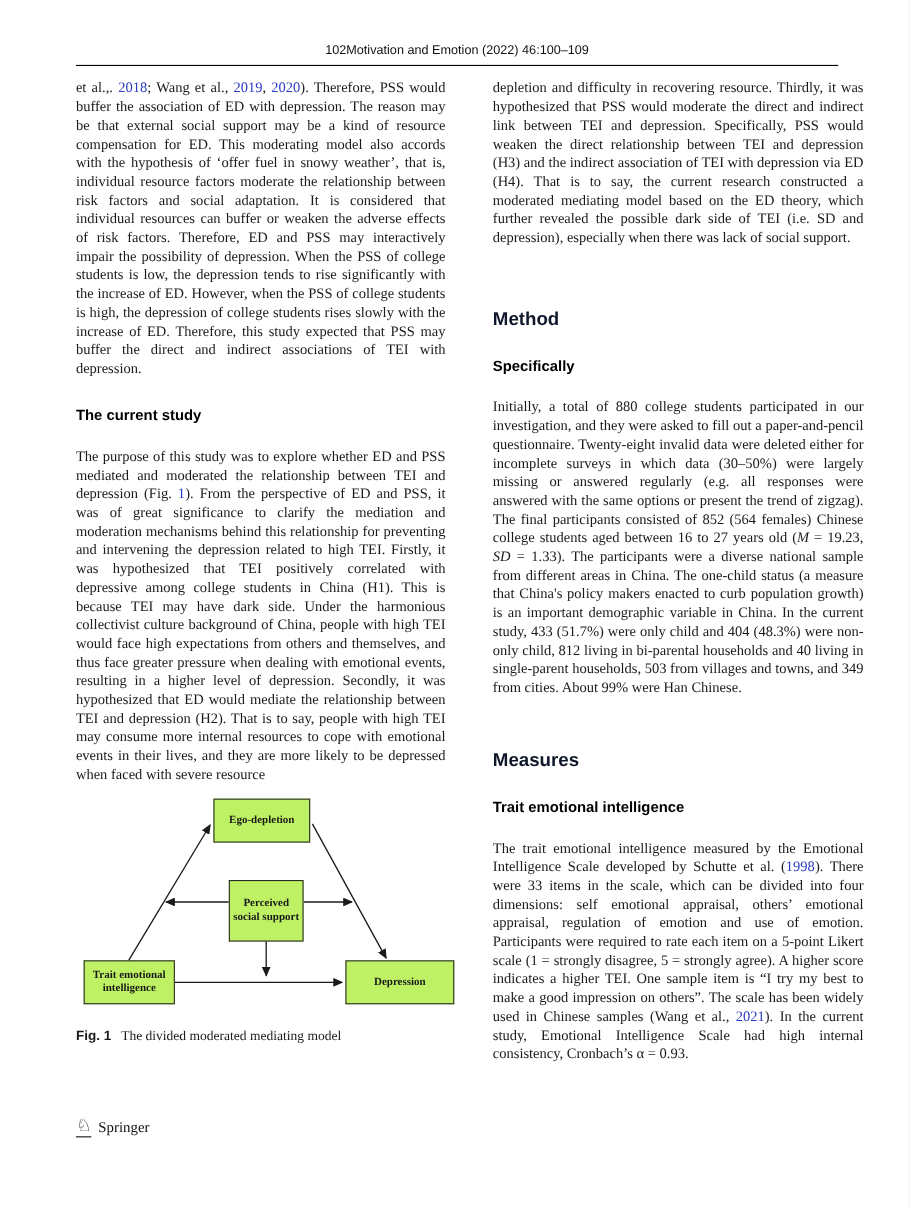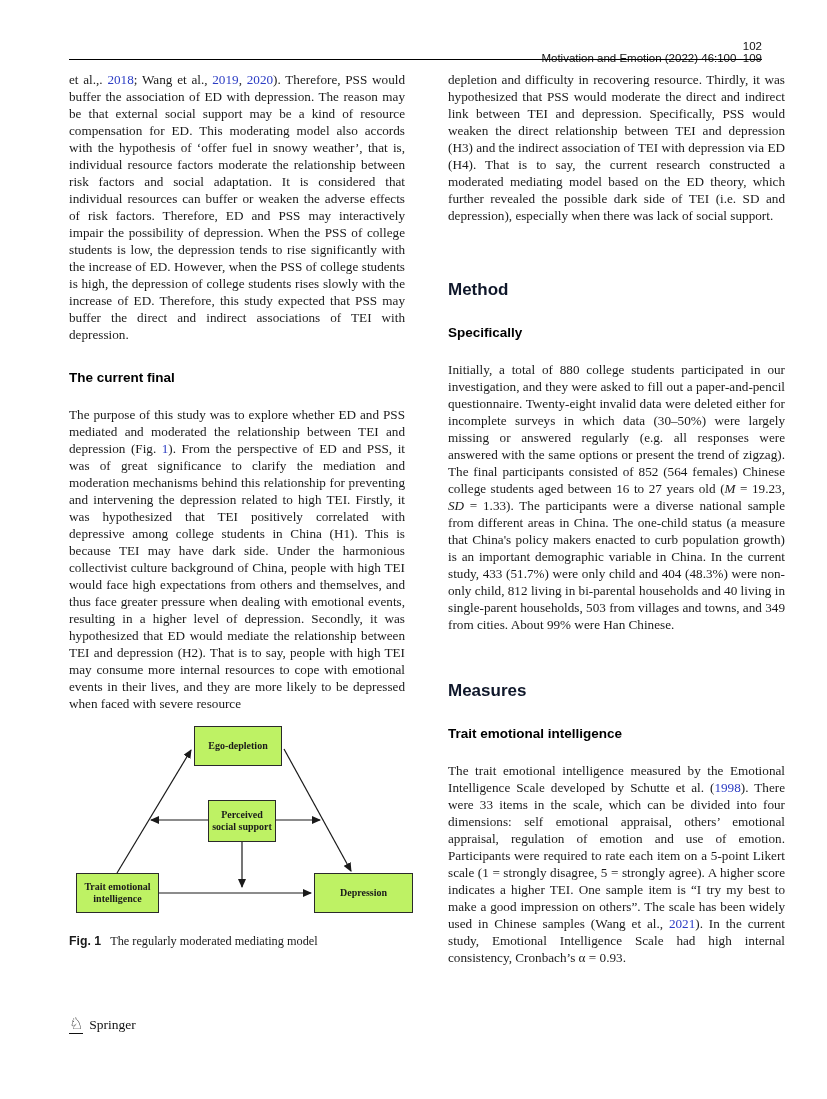--- a/index.html
+++ b/index.html
@@ -2,22 +2,22 @@
 <html style="--link-color: #2b3cc4;"><head>
 <meta charset="utf-8">
 <style>
   html,body{margin:0;padding:0;background:#e8e8e8;}
   .page{
     position:relative;width:827px;height:1099px;background:#ffffff;margin:0 auto;
     font-family:"Liberation Serif", serif;color:#1a1a1a;overflow:hidden;
   }
   .runhead{
     position:absolute;top:40px;left:69px;width:693px;
-    display:flex;justify-content:space-between;align-items:flex-end;
-    font-family:"Liberation Sans", sans-serif;font-size:11.5px;color:#111;flex-direction:column;
+    display:flex;justify-content:center;align-items:flex-end;
+    font-family:"Liberation Sans", sans-serif;font-size:11.5px;color:#111;
   }
   .head-rule{position:absolute;top:59px;left:69px;width:693px;height:0;border-top:1.5px solid #000;}
   .col{position:absolute;top:71px;font-size:13.2px;line-height:17px;text-align:justify;}
   .col-left{left:69px;width:336px;}
   .col-right{left:448px;width:337px;}
   p{margin:0;}
   .h-main{
     font-family:"Liberation Sans", sans-serif;font-weight:bold;font-size:17px;
     line-height:20px;text-align:left;color:#0f172a;
   }
@@ -30,21 +30,21 @@
   
   .fig{margin-top:12px;}
   .fig-canvas{position:relative;width:336px;height:192px;}
   .fig-canvas svg{position:absolute;left:0;top:0;}
   .figbox{
     position:absolute;border:1.3px solid #2a2a2a;background:#bef264;
     display:flex;align-items:center;justify-content:center;text-align:center;
     font-weight:bold;font-size:10px;line-height:12px;padding:2px;box-sizing:border-box;
   }
   .box-ego{left:125px;top:2px;width:88px;height:40px;}
-  .box-pss{left:139px;top:76px;width:68px;height:42px;}
+  .box-pss{left:139px;top:76px;width:68px;height:56px;}
   .box-tei{left:7px;top:149px;width:83px;height:40px;}
   .box-dep{left:245px;top:149px;width:99px;height:40px;}
   .figcap{display:flex;gap:9px;margin-top:18px;font-size:12.3px;line-height:15px;text-align:left;}
   .figcap-label{font-family:"Liberation Sans", sans-serif;font-weight:bold;white-space:nowrap;}
   .footer{
     position:absolute;left:69px;top:1016px;display:flex;align-items:center;gap:6px;
     font-size:13.5px;color:#111;
   }
   .knight{font-size:16px;line-height:16px;border-bottom:1px solid #111;padding-bottom:1px;}
   .gap-s{margin-top:20px;}
@@ -56,21 +56,21 @@
 
   <div class="runhead">
     <span>102</span>
     <span>Motivation and Emotion (2022) 46:100–109</span>
   </div>
   <div class="head-rule"></div>
 
   <div class="col col-left">
     <p><span>et al.,. </span><a class="link">2018</a><span>; Wang et al., </span><a class="link">2019</a><span>, </span><a class="link">2020</a><span>). Therefore, PSS would buffer the association of ED with depression. The reason may be that external social support may be a kind of resource compensation for ED. This moderating model also accords with the hypothesis of ‘offer fuel in snowy weather’, that is, individual resource factors moderate the relationship between risk factors and social adaptation. It is considered that individual resources can buffer or weaken the adverse effects of risk factors. Therefore, ED and PSS may interactively impair the possibility of depression. When the PSS of college students is low, the depression tends to rise significantly with the increase of ED. However, when the PSS of college students is high, the depression of college students rises slowly with the increase of ED. Therefore, this study expected that PSS may buffer the direct and indirect associations of TEI with depression.</span></p>
 
-    <h3 class="h-sub" style="margin-top:26px;">The current final</h3>
+    <h3 class="h-sub" style="margin-top:26px;">The current study</h3>
 
     <p class="gap-s"><span>The purpose of this study was to explore whether ED and PSS mediated and moderated the relationship between TEI and depression (Fig. </span><a class="link">1</a><span>). From the perspective of ED and PSS, it was of great significance to clarify the mediation and moderation mechanisms behind this relationship for preventing and intervening the depression related to high TEI. Firstly, it was hypothesized that TEI positively correlated with depressive among college students in China (H1). This is because TEI may have dark side. Under the harmonious collectivist culture background of China, people with high TEI would face high expectations from others and themselves, and thus face greater pressure when dealing with emotional events, resulting in a higher level of depression. Secondly, it was hypothesized that ED would mediate the relationship between TEI and depression (H2). That is to say, people with high TEI may consume more internal resources to cope with emotional events in their lives, and they are more likely to be depressed when faced with severe resource</span></p>
 
     <div class="fig">
       <div class="fig-canvas">
         <svg width="336" height="192" viewBox="0 0 336 192">
           <defs>
             <marker id="arr" markerWidth="9" markerHeight="8" refX="8" refY="4" orient="auto" markerUnits="userSpaceOnUse">
               <path d="M0,0 L9,4 L0,8 Z" fill="#1a1a1a"></path>
             </marker>
@@ -82,21 +82,21 @@
           <line x1="173" y1="116" x2="173" y2="163" stroke="#1a1a1a" stroke-width="1.2" marker-end="url(#arr)"></line>
           <line x1="90" y1="169" x2="242" y2="169" stroke="#1a1a1a" stroke-width="1.2" marker-end="url(#arr)"></line>
         </svg>
         <div class="figbox box-ego">Ego-depletion</div>
         <div class="figbox box-pss">Perceived social support</div>
         <div class="figbox box-tei">Trait emotional intelligence</div>
         <div class="figbox box-dep">Depression</div>
       </div>
       <div class="figcap">
         <span class="figcap-label">Fig. 1</span>
-        <span>The regularly moderated mediating model</span>
+        <span>The divided moderated mediating model</span>
       </div>
     </div>
   </div>
 
   <div class="col col-right">
     <p>depletion and difficulty in recovering resource. Thirdly, it was hypothesized that PSS would moderate the direct and indirect link between TEI and depression. Specifically, PSS would weaken the direct relationship between TEI and depression (H3) and the indirect association of TEI with depression via ED (H4). That is to say, the current research constructed a moderated mediating model based on the ED theory, which further revealed the possible dark side of TEI (i.e. SD and depression), especially when there was lack of social support.</p>
 
     <h2 class="h-main" style="margin-top:56px;">Method</h2>
 
     <h3 class="h-sub" style="margin-top:24px;">Specifically</h3>

